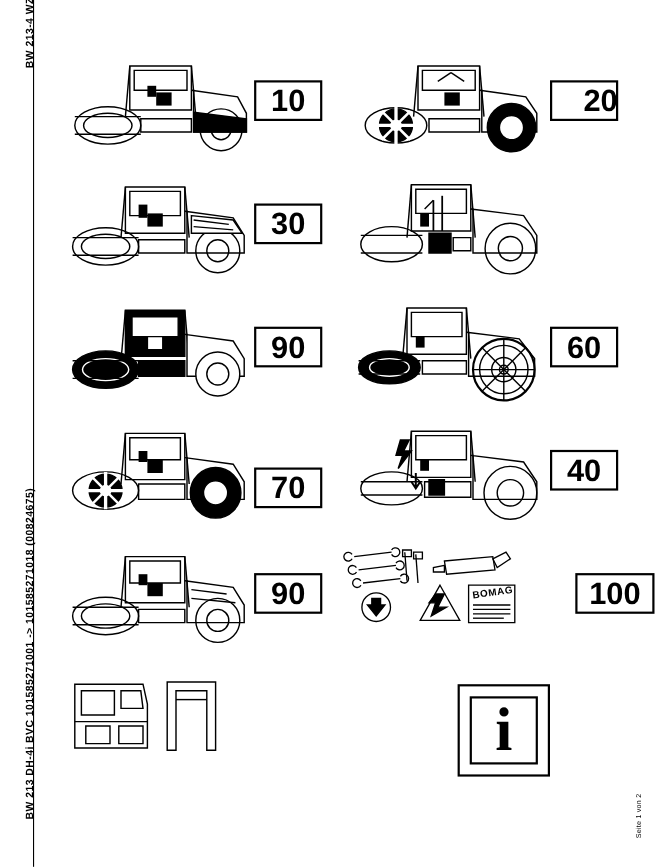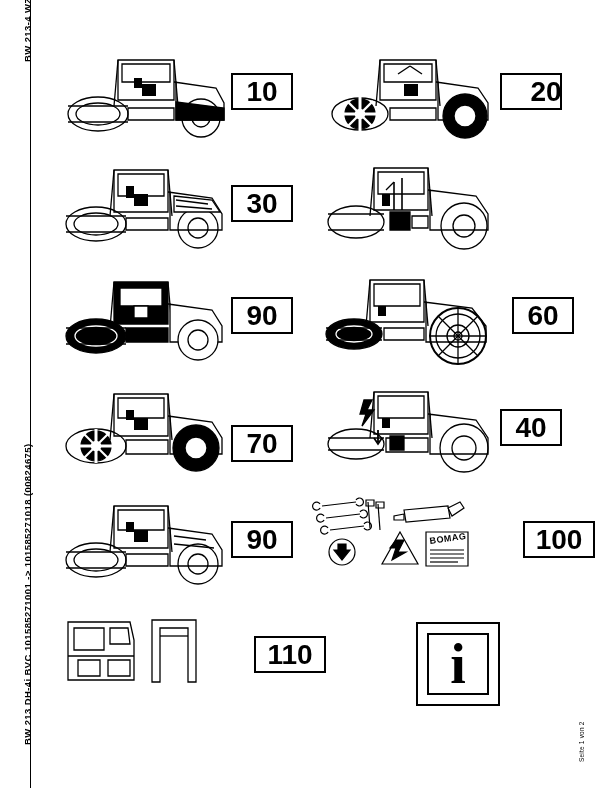--- a/index.html
+++ b/index.html
@@ -305,21 +305,21 @@
             <circle cx="140" cy="64" r="11"></circle>
             <circle cx="140" cy="64" r="4"></circle>
             <path d="M140 36 L140 92"></path>
               <path d="M112 64 L168 64"></path>
             <path d="M120 44 L160 84"></path>
               <path d="M160 44 L120 84"></path>
             <path d="M60 34 L68 34 L68 44 L60 44 Z" fill="#000" stroke="none"></path>
           </g>
         </svg>
       </div>
-      <div class="numbox w1" style="left:192px; top:33px;margin-left:12px;">60</div>
+      <div class="numbox w1" style="left:192px; top:33px;">60</div>
     </div>
 
     <div class="cell" style="left:0px; top:336px; width:250px; height:105px;">
       <div class="machine" style="left:10px; top:8px;">
         <svg width="175" height="95" viewBox="0 0 175 95">
           <g fill="none" stroke="#000" stroke-width="1.3">
             <path d="M58 10 L112 10 L112 52 L58 52 Z"></path>
             <path d="M62 14 L108 14 L108 34 L62 34 Z"></path>
             <path d="M58 10 L54 56"></path>
               <path d="M112 10 L116 56"></path>
@@ -448,21 +448,20 @@
             <path d="M50 18 L68 18 L70 34 L50 34 Z"></path>
             <path d="M8 46 L74 46"></path>
             <path d="M18 50 L40 50 L40 66 L18 66 Z"></path>
             <path d="M48 50 L70 50 L70 66 L48 66 Z"></path>
 
             <path d="M92 10 L136 10 L136 72 L128 72 L128 18 L100 18 L100 72 L92 72 Z"></path>
             <path d="M100 26 L128 26"></path>
           </g>
         </svg>
       </div>
-      <div class="numbox w2" style="left:185px; top:36px;">110</div>
     </div>
 
     <div class="cell" style="left:262px; top:560px; width:258px; height:110px;">
       <div class="infobox" style="left:108px; top:22px; width:84px; height:84px;">
         <div class="inner">i</div>
       </div>
     </div>
 
   </div>
 </div>

